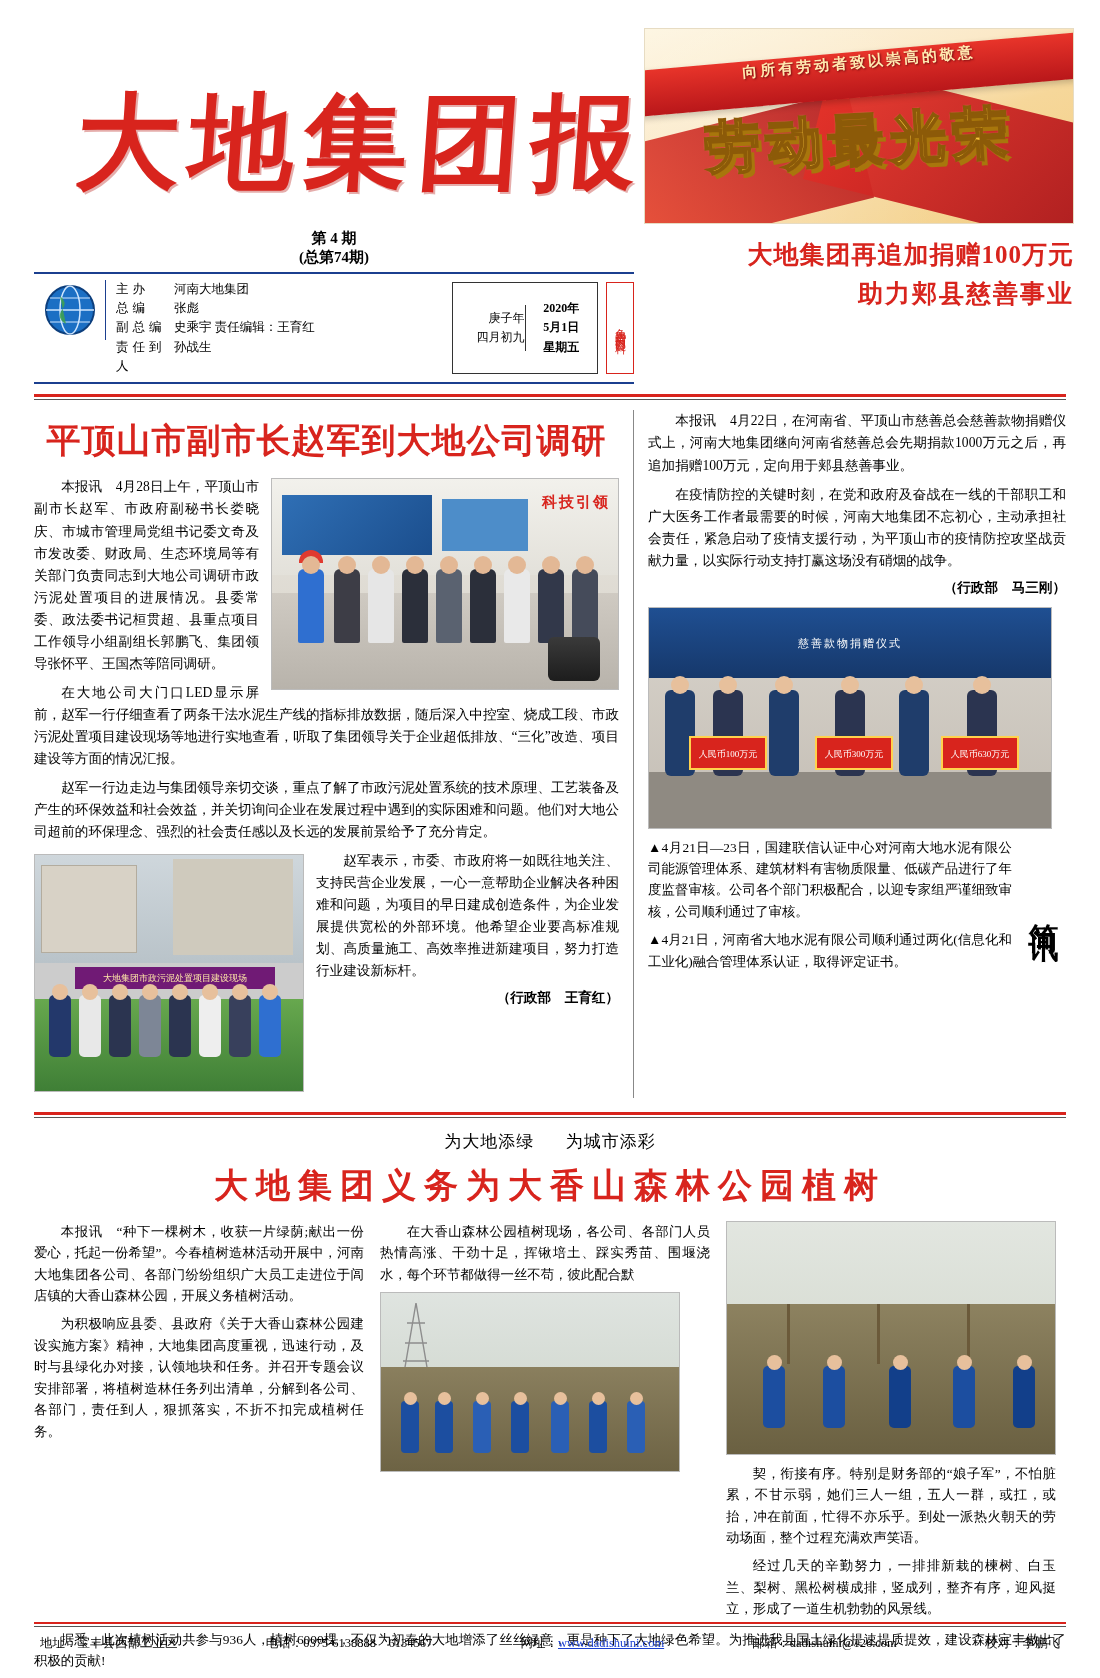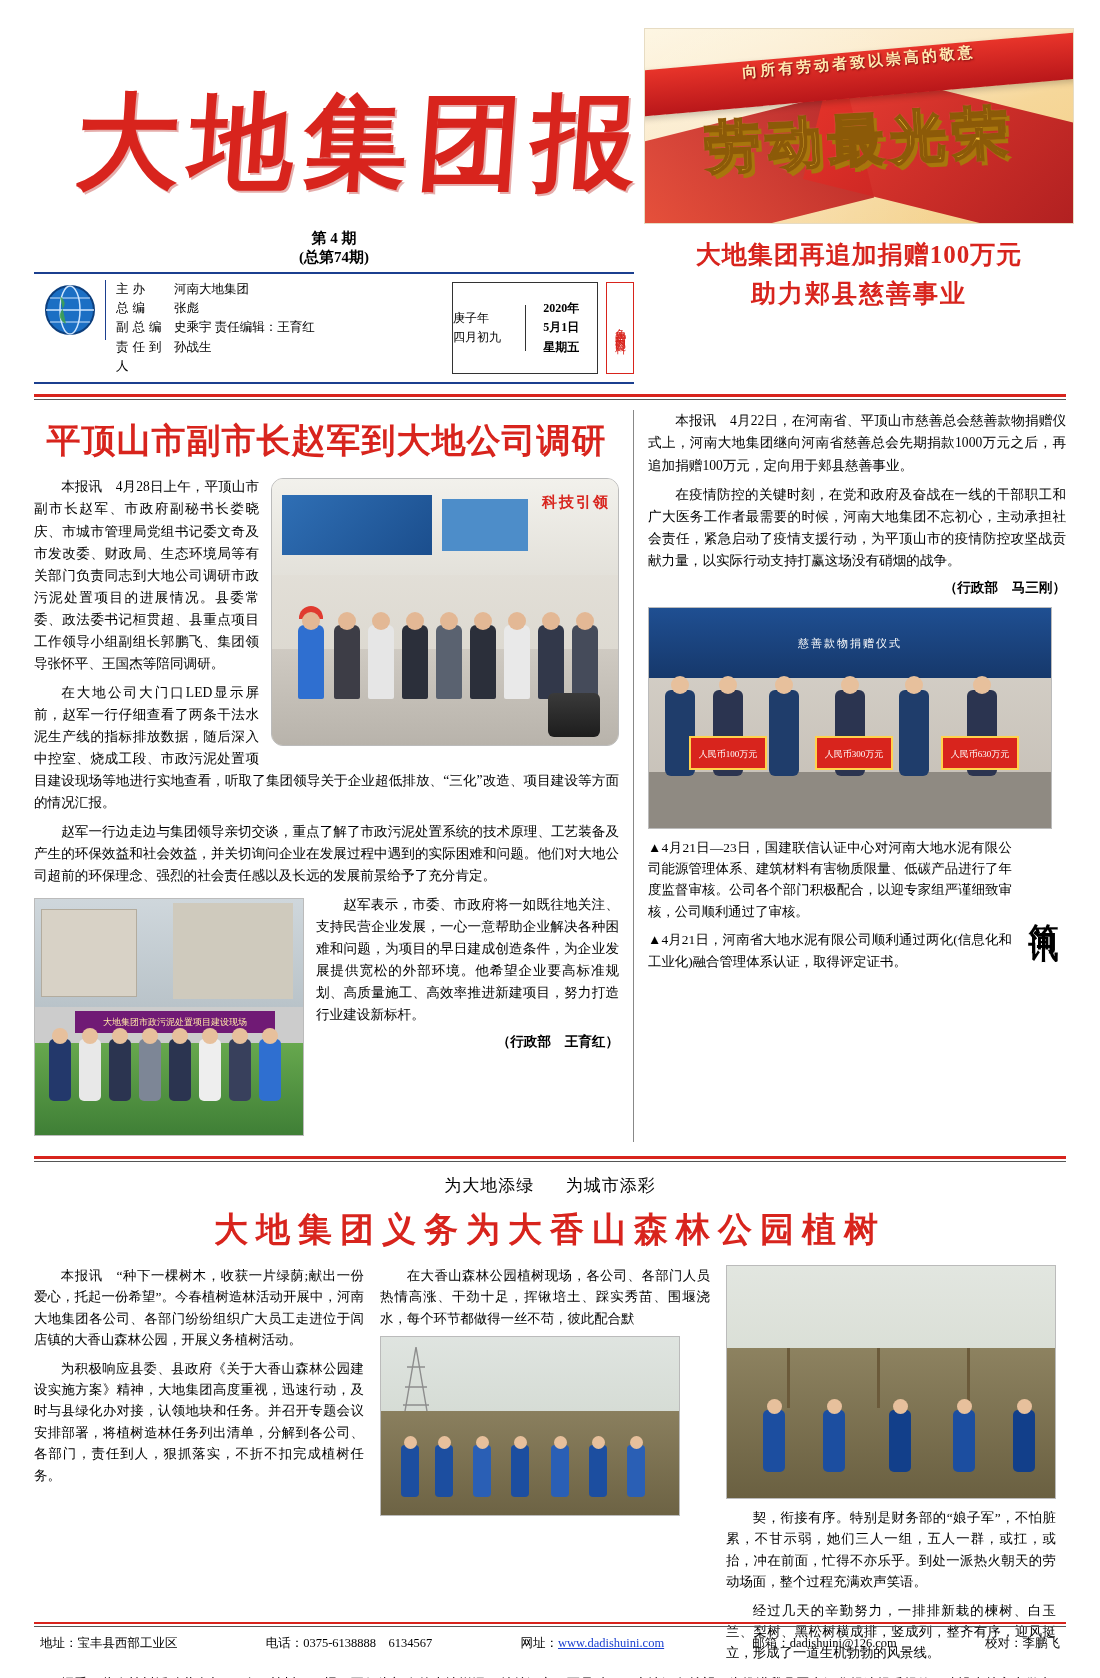--- a/index.html
+++ b/index.html
@@ -66,21 +66,21 @@
   .mh-info .k { width:58px; letter-spacing:4px; }
   .mh-info .v { }
   .date-box {
     border:1px solid #333;
     width:146px;
     display:flex;
     font-size:12px;
     align-items:center;
     margin:2px 8px 2px 6px;
   }
-  .lunar { flex:1; text-align:left; line-height:1.6; border-right:1px solid #333; padding:4px 0;}
+  .lunar { flex:1; text-align:right; line-height:1.6; border-right:1px solid #333; padding:4px 0;}
   .solar { flex:1; text-align:center; line-height:1.6; padding:4px 0; font-weight:bold;}
   .free-box {
     border:1px solid #d8241d;
     color:#d8241d;
     font-size:11px;
     width:28px;
     writing-mode:vertical-rl;
     text-orientation:upright;
     letter-spacing:2px;
     padding:3px 1px;
@@ -126,21 +126,21 @@
     position:absolute; left:0; right:0; top:74px;
     text-align:center; z-index:6;
     font-size:56px; font-weight:bold; letter-spacing:6px;
     color:#f6c23a;
     -webkit-text-stroke:2px #8c5a08;
     text-shadow:4px 5px 0 #a8760c, 0 0 2px #fff1b8;
     transform:rotate(-3deg);
   }
 
   .mh-right .sub-head {
-    text-align:center;
+    text-align:right;
     margin-top:14px;
   }
   .mh-right .sub-head .l1 {
     font-size:25px; font-weight:bold; color:#d8241d; letter-spacing:1px;
   }
   .mh-right .sub-head .l2 {
     font-size:25px; font-weight:bold; color:#d8241d; letter-spacing:2px; margin-top:6px;
   }
 
   
@@ -172,21 +172,21 @@
   .sign { text-align:right; font-weight:bold; font-size:13.6px; margin:4px 0 0 0;}
 
   .photo {
     position:relative;
     border:1px solid #bbb;
     overflow:hidden;
     background:#ccc;
   }
 
   
-  .p1 { float:right; width:348px; height:268px; margin:2px 0 6px 12px;border-radius:12px; }
+  .p1 { float:right; width:348px; height:212px; margin:2px 0 6px 12px; }
   .p1 .sky { position:absolute; inset:0; background:linear-gradient(#e8e5de,#d7d3ca); }
   .p1 .wall { position:absolute; left:0; right:0; top:0; height:96px; background:linear-gradient(#f2f1ec,#e3e1da); }
   .p1 .board { position:absolute; left:10px; top:16px; width:150px; height:60px; background:linear-gradient(135deg,#2f6fb5,#1b4e8d); }
   .p1 .board2 { position:absolute; left:170px; top:20px; width:86px; height:52px; background:#4d8dc9; }
   .p1 .redtxt { position:absolute; right:8px; top:14px; font-size:15px; color:#d8241d; font-weight:bold; letter-spacing:2px;}
   .p1 .floor { position:absolute; left:0; right:0; bottom:0; height:96px; background:linear-gradient(#cfcac2,#b8b3ab); }
   .p1 .ppl { position:absolute; bottom:46px; width:26px; height:74px; border-radius:6px 6px 2px 2px; }
   .p1 .head { position:absolute; top:-13px; left:4px; width:18px; height:18px; border-radius:50%; background:#e3b895; }
   .p1 .helmet { position:absolute; top:-19px; left:1px; width:24px; height:13px; border-radius:12px 12px 0 0; background:#e03a2f;}
   .p1 .drum { position:absolute; right:18px; bottom:8px; width:52px; height:44px; border-radius:6px; background:linear-gradient(#3a3a3a,#1d1d1d); }

